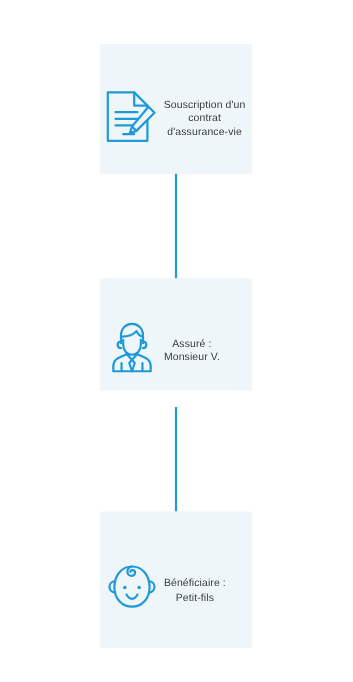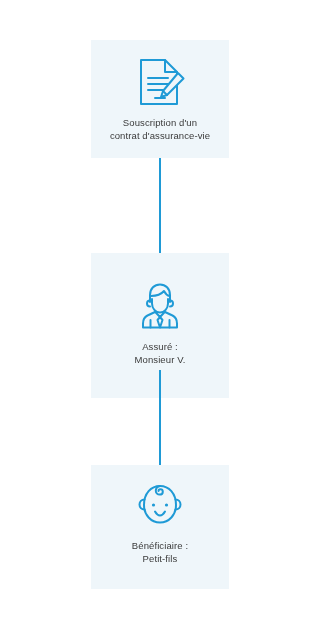--- a/index.html
+++ b/index.html
@@ -27,26 +27,26 @@
   .conn-1 { top: 158px; height: 95px; }
   .conn-2 { top: 370px; height: 95px; }
 
   .card {
     position: absolute;
     left: 91px;
     width: 138px;
     background: #eff6fa;
     box-sizing: border-box;
     display: flex;
-    flex-direction: column;
+    flex-direction: row;
     align-items: center;
     justify-content: flex-start;
   }
   .card-1 { top: 40px;  height: 118px; padding-top: 13px; }
-  .card-2 { top: 253px; height: 145px; padding-top: 24px; }
+  .card-2 { top: 253px; height: 102px; padding-top: 24px; }
   .card-3 { top: 465px; height: 124px; padding-top: 13px; }
 
   .icon-wrap {
     width: 58px;
     height: 58px;
     display: flex;
     align-items: center;
     justify-content: center;
   }
   .card-3 .icon-wrap { height: 54px; }

